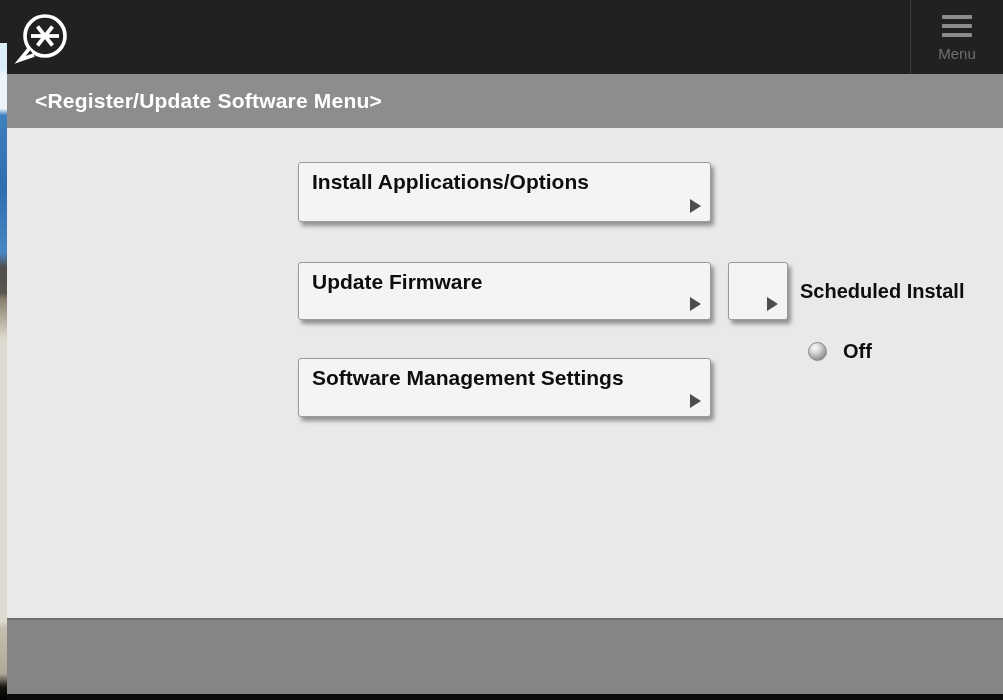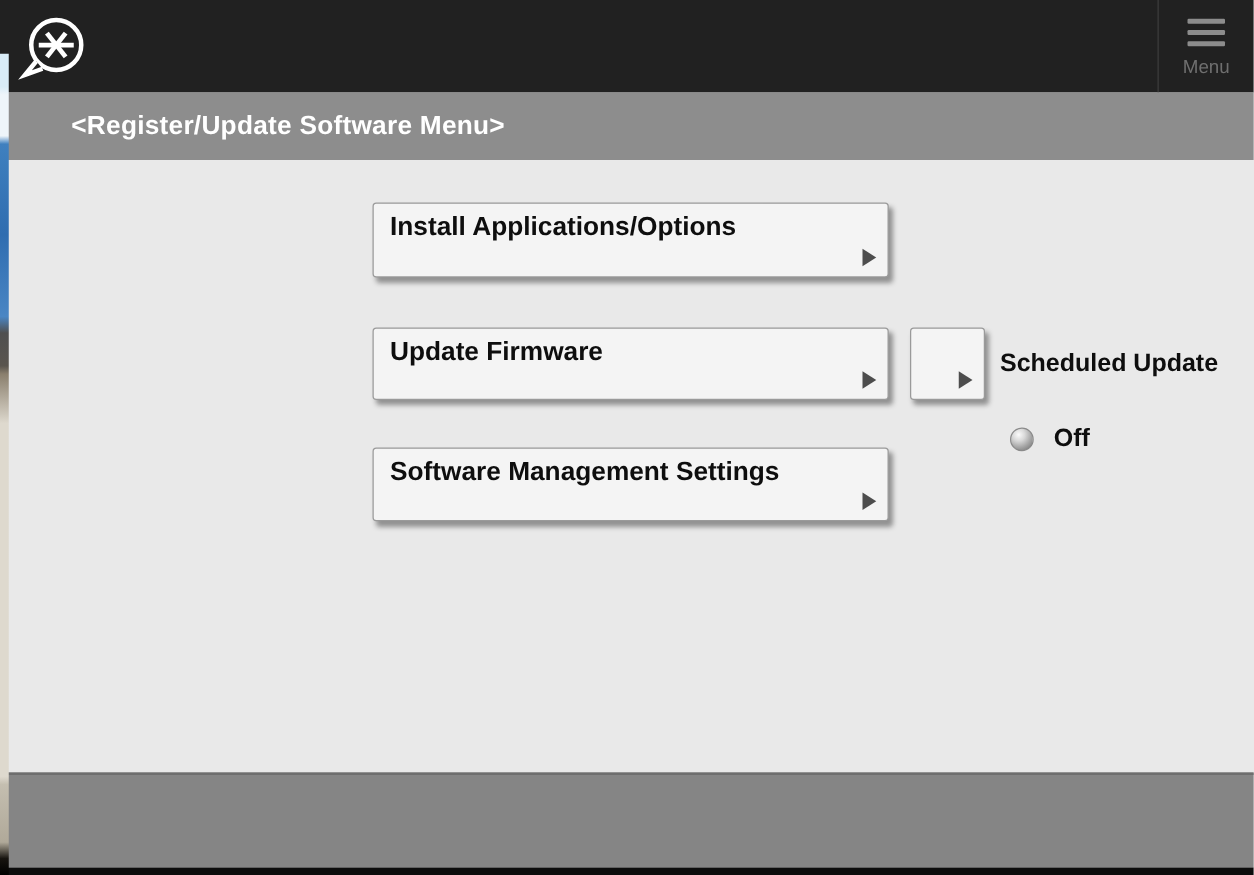--- a/index.html
+++ b/index.html
@@ -32,21 +32,21 @@
     transform: translateY(-54%);
     color: #f4f4f4;
     font-size: 26px;
     font-weight: 400;
     letter-spacing: 0.2px;
     white-space: nowrap;
   }
   .menu-area {
     position: absolute;
     right: 0; top: 0;
-    width: 77px; height: 74px;
+    width: 93px; height: 74px;
     border-left: 1px solid #3d3d3d;
     cursor: pointer;
     display: flex;
     flex-direction: column;
     align-items: center;
     justify-content: center;
   }
   .hamburger { width: 30px; margin-top: 2px; }
   .hamburger .bar {
     height: 4px;
@@ -65,21 +65,21 @@
   
   .subheader {
     position: absolute;
     left: 0; top: 74px;
     width: 1003px; height: 54px;
     background: #8d8d8d;
     display: flex;
     align-items: center;
   }
   .breadcrumb {
-    margin-left: 57px;
+    margin-left: 35px;
     color: #ffffff;
     font-size: 21px;
     font-weight: 700;
     letter-spacing: 0.2px;
     white-space: nowrap;
   }
 
   
   .menu-btn {
     position: absolute;
@@ -240,21 +240,21 @@
 
   <div class="small-btn">
     <span class="arrow-right"></span>
   </div>
 
   <div class="menu-btn btn-software">
     <span class="btn-label">Software Management Settings</span>
     <span class="arrow-right"></span>
   </div>
 
-  <div class="scheduled-label">Scheduled Update</div>
+  <div class="scheduled-label">Scheduled Install</div>
   <div class="status-row">
     <span class="status-orb"></span>
     <span class="status-text">Off</span>
   </div>
 
   <div class="footer-bar"></div>
   <div class="bottom-black"></div>
 
   <div class="left-strip"></div>
 

